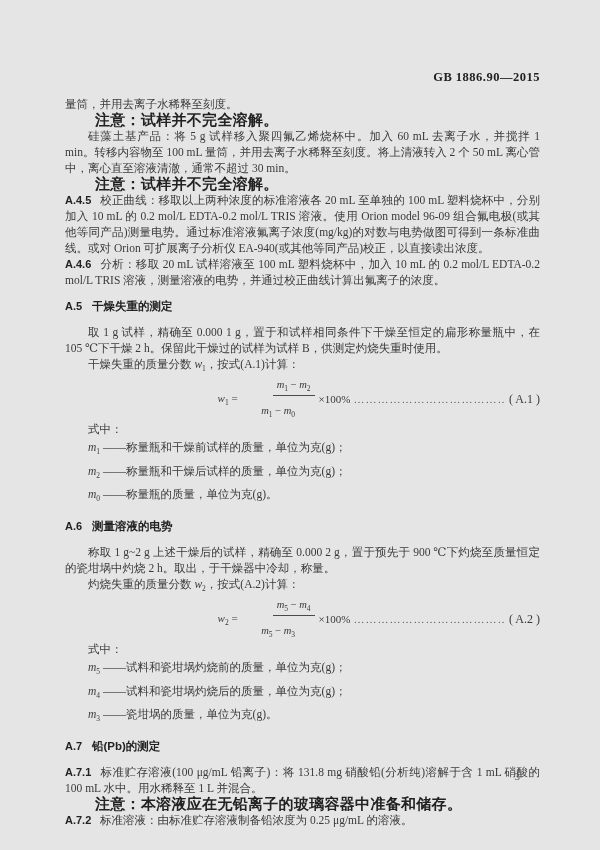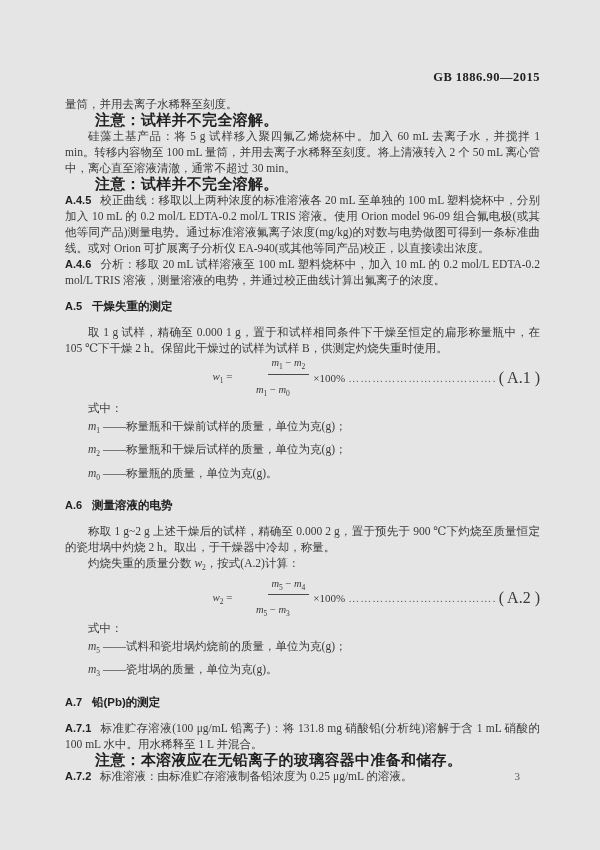--- a/index.html
+++ b/index.html
@@ -43,21 +43,21 @@
     display:inline-flex; align-items:center; gap:4px;
     font-size:11px; color:#3a3a3a; white-space:nowrap;
   }
   .frac{display:inline-flex; flex-direction:column; text-align:center; font-size:10.5px; line-height:11px;}
   .fnum{border-bottom:1px solid #4a4a4a; padding:0 4px 1px;margin-left:31px;}
   .fden{padding-top:1px;margin-top:8px;}
   .leader{
     flex:1; overflow:hidden; white-space:nowrap; font-size:11px;
     color:#555; margin:0 3px; letter-spacing:1px;
   }
-  .flabel{font-size:16px; color:#3a3a3a; white-space:nowrap;text-align:right;}
+  .flabel{font-size:12px; color:#3a3a3a; white-space:nowrap;text-align:right;}
   .def{font-size:11.5px; line-height:18px; margin-left:2em;}
   .def .ddesc{margin-left:3px;}
   .where{font-size:11.5px; line-height:17px; text-indent:2em; margin-top:2px;}
   .page-number{
     position:absolute; top:770px; right:80px; font-size:11px; color:#555;
   }
 </style>
 </head>
 <body>
 
@@ -71,20 +71,21 @@
   <p class="note">注意：试样并不完全溶解。</p>
 
   <p class="clause"><span class="cnum">A.4.5</span><span>校正曲线：移取以上两种浓度的标准溶液各 20 mL 至单独的 100 mL 塑料烧杯中，分别加入 10 mL 的 0.2 mol/L EDTA-0.2 mol/L TRIS 溶液。使用 Orion model 96-09 组合氟电极(或其他等同产品)测量电势。通过标准溶液氟离子浓度(mg/kg)的对数与电势做图可得到一条标准曲线。或对 Orion 可扩展离子分析仪 EA-940(或其他等同产品)校正，以直接读出浓度。</span></p>
 
   <p class="clause"><span class="cnum">A.4.6</span><span>分析：移取 20 mL 试样溶液至 100 mL 塑料烧杯中，加入 10 mL 的 0.2 mol/L EDTA-0.2 mol/L TRIS 溶液，测量溶液的电势，并通过校正曲线计算出氟离子的浓度。</span></p>
 
   <h3 class="sec"><span class="cnum">A.5</span><span>干燥失重的测定</span></h3>
 
   <p class="body indent">取 1 g 试样，精确至 0.000 1 g，置于和试样相同条件下干燥至恒定的扁形称量瓶中，在 105 ℃下干燥 2 h。保留此干燥过的试样为试样 B，供测定灼烧失重时使用。</p>
 
+  <p class="body indent"><span>干燥失重的质量分数 </span><span class="var">w</span><sub>1</sub><span>，按式(A.1)计算：</span></p>
 
   <div class="formula-row">
     <span class="fspacer"></span>
     <span class="fml">
       <span><span class="var">w</span><sub>1</sub> <span>=</span></span>
       <span class="frac">
         <span class="fnum"><span class="var">m</span><sub>1</sub> <span>−</span> <span class="var">m</span><sub>2</sub></span>
         <span class="fden"><span class="var">m</span><sub>1</sub> <span>−</span> <span class="var">m</span><sub>0</sub></span>
       </span>
       <span>×100%</span>
@@ -113,20 +114,21 @@
         <span class="fden"><span class="var">m</span><sub>5</sub> <span>−</span> <span class="var">m</span><sub>3</sub></span>
       </span>
       <span>×100%</span>
     </span>
     <span class="leader">……………………………………………………………………</span>
     <span class="flabel">( A.2 )</span>
   </div>
 
   <p class="where">式中：</p>
   <p class="def"><span class="var">m</span><sub>5</sub><span class="ddesc">——试料和瓷坩埚灼烧前的质量，单位为克(g)；</span></p>
+  <p class="def"><span class="var">m</span><sub>4</sub><span class="ddesc">——试料和瓷坩埚灼烧后的质量，单位为克(g)；</span></p>
   <p class="def"><span class="var">m</span><sub>3</sub><span class="ddesc">——瓷坩埚的质量，单位为克(g)。</span></p>
 
   <h3 class="sec"><span class="cnum">A.7</span><span>铅(Pb)的测定</span></h3>
 
   <p class="clause"><span class="cnum">A.7.1</span><span>标准贮存溶液(100 μg/mL 铅离子)：将 131.8 mg 硝酸铅(分析纯)溶解于含 1 mL 硝酸的 100 mL 水中。用水稀释至 1 L 并混合。</span></p>
 
   <p class="note">注意：本溶液应在无铅离子的玻璃容器中准备和储存。</p>
 
   <p class="clause"><span class="cnum">A.7.2</span><span>标准溶液：由标准贮存溶液制备铅浓度为 0.25 μg/mL 的溶液。</span></p>
 

